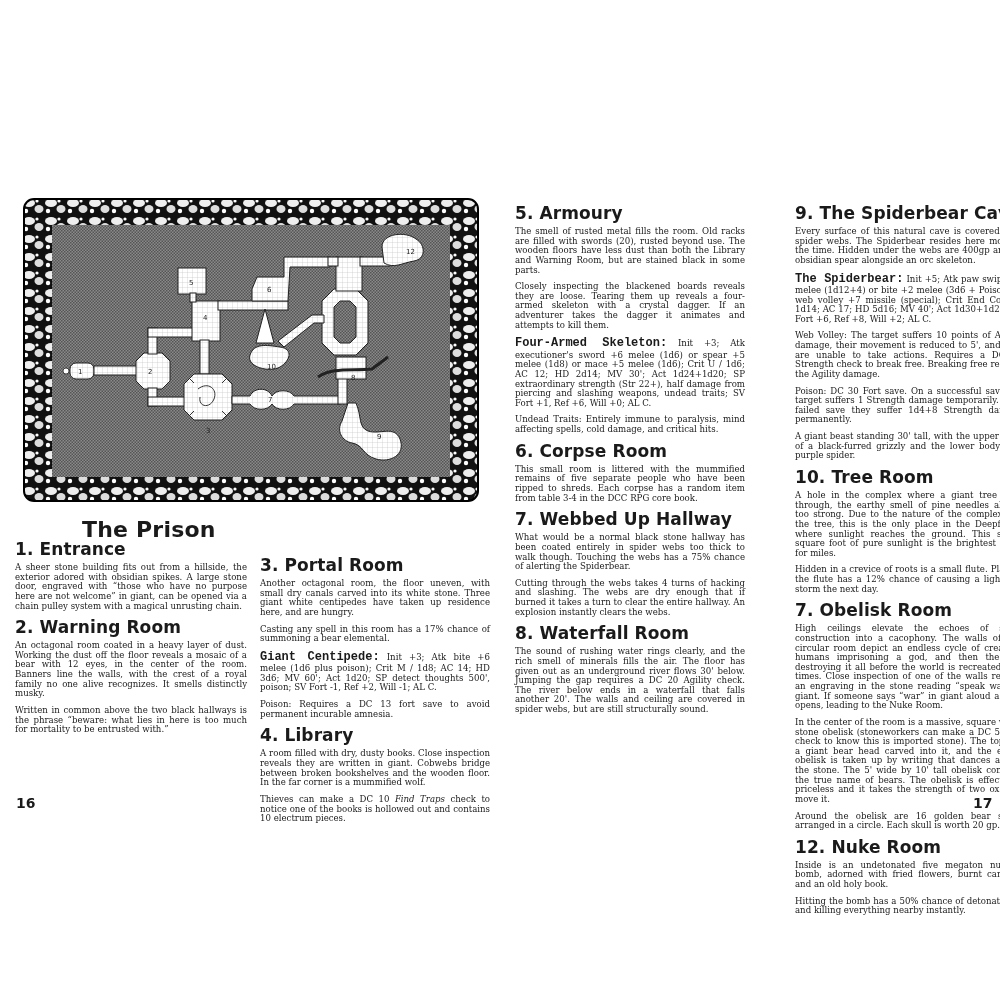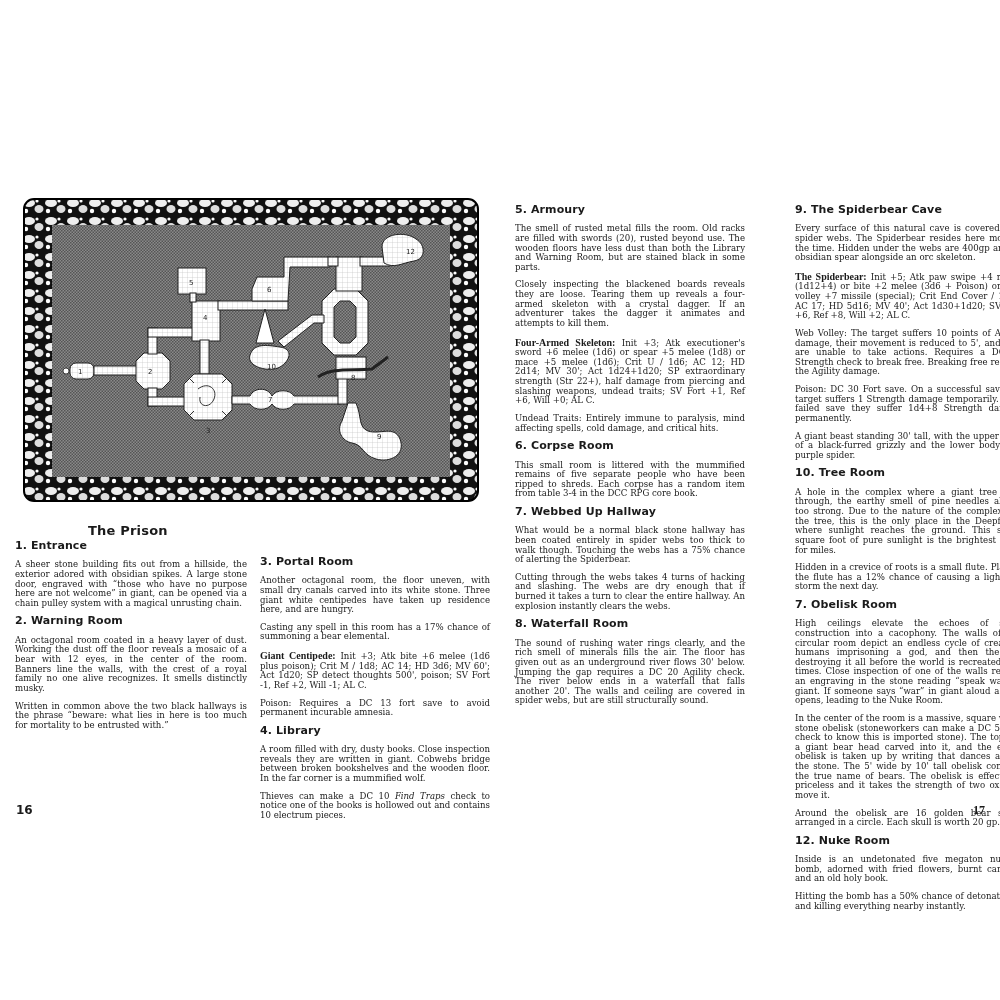--- a/index.html
+++ b/index.html
@@ -1,22 +1,22 @@
 <!DOCTYPE html>
 <html><head>
 <meta charset="utf-8">
 <style>
   html, body { margin:0; padding:0; background:#fff; }
   body { width:1000px; height:1000px; position:relative; overflow:hidden; font-family:"DejaVu Serif", serif; color:#1a1a1a; }
   .col { position:absolute; font-size:8.6px; line-height:1.12; text-align:justify; }
-  .col p { margin:8px 0 7px 0; }
-  h1.title { position:absolute; left:78px; top:513px; margin:10px; font-family:"DejaVu Sans", sans-serif; font-weight:900; font-size:13px; letter-spacing:0.2px; }
-  h2 { font-family:"DejaVu Sans", sans-serif; font-weight:900; font-size:11px; margin:0 0 4px 0; letter-spacing:0.1px; }
-  .statname { font-family:Liberation Serif, serif; font-weight:bold; font-size:10px; }
-  .pagenum { position:absolute; font-family:"DejaVu Sans", sans-serif; font-weight:bold; font-size:12px;margin-top:8px; }
+  .col p { margin:1px 0 7px 0; }
+  h1.title { position:absolute; left:78px; top:513px; margin:4px; font-family:"DejaVu Sans", sans-serif; font-weight:900; font-size:22px; letter-spacing:0.2px; }
+  h2 { font-family:"DejaVu Sans", sans-serif; font-weight:900; font-size:17px; margin:0 0 4px 0; letter-spacing:0.1px; }
+  .statname { font-family:Liberation Mono, monospace; font-weight:bold; font-size:12px; }
+  .pagenum { position:absolute; font-family:"DejaVu Sans", sans-serif; font-weight:bold; font-size:14px; }
   .map-wrap { position:absolute; left:22px; top:197px; width:458px; height:306px; }
 </style>
 </head>
 <body>
 
 <div class="map-wrap">
   <svg width="458" height="306" viewBox="0 0 458 306">
     <defs>
       <pattern id="hatch" width="3" height="3" patternUnits="userSpaceOnUse">
         <rect width="3" height="3" fill="#8a8a8a"></rect>
@@ -187,13 +187,13 @@
     <p>In the center of the room is a massive, square white stone obelisk (stoneworkers can make a DC 5 Skill check to know this is imported stone). The top has a giant bear head carved into it, and the entire obelisk is taken up by writing that dances across the stone. The 5' wide by 10' tall obelisk contains the true name of bears. The obelisk is effectively priceless and it takes the strength of two oxen to move it.</p>
     <p>Around the obelisk are 16 golden bear skulls arranged in a circle. Each skull is worth 20 gp.</p>
   </section>
   <section>
     <h2>12. Nuke Room</h2>
     <p>Inside is an undetonated five megaton nuclear bomb, adorned with fried flowers, burnt candles, and an old holy book.</p>
     <p>Hitting the bomb has a 50% chance of detonating it and killing everything nearby instantly.</p>
   </section>
 </div>
 
-<div class="pagenum" style="left:973px; top:795px;font-family:Liberation Serif, serif;">17</div>
+<div class="pagenum" style="left:973px; top:795px;">17</div>
 
 </body></html>

